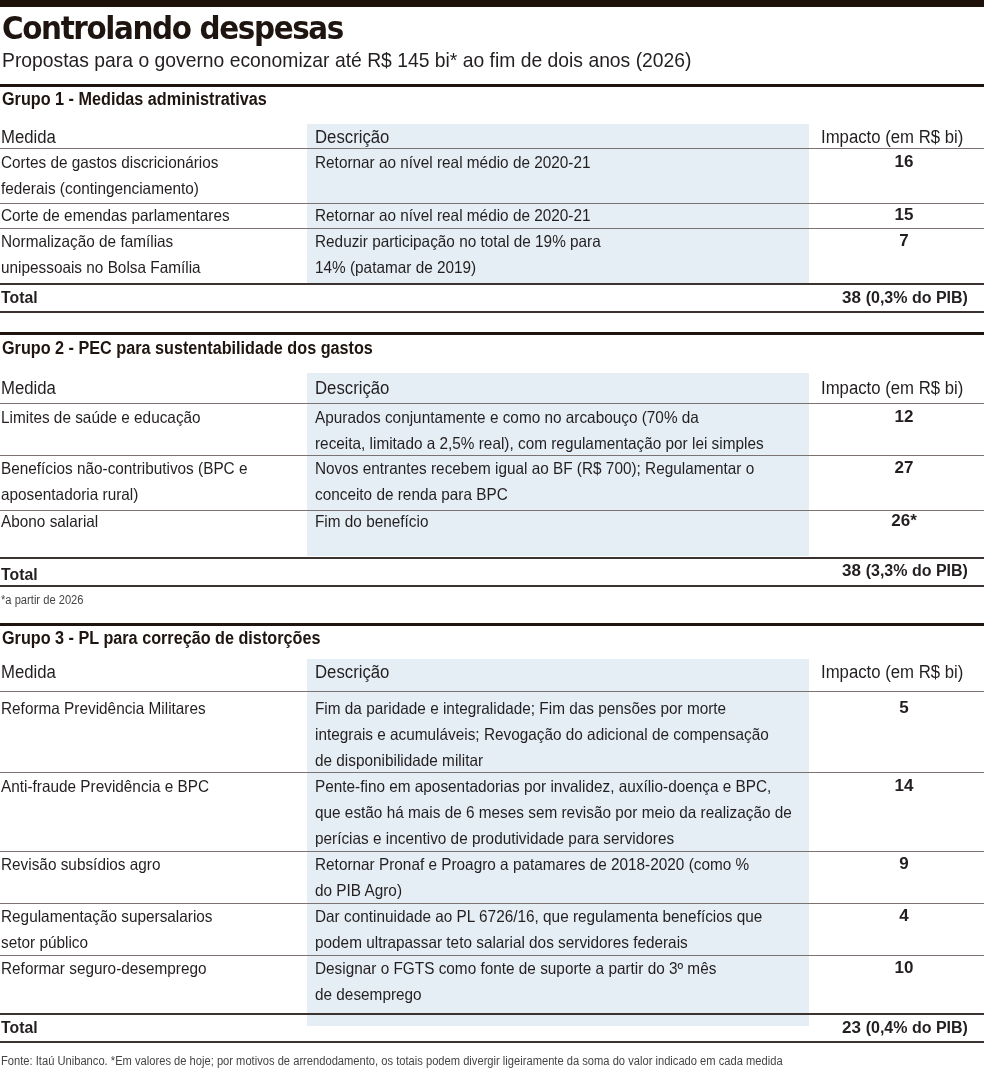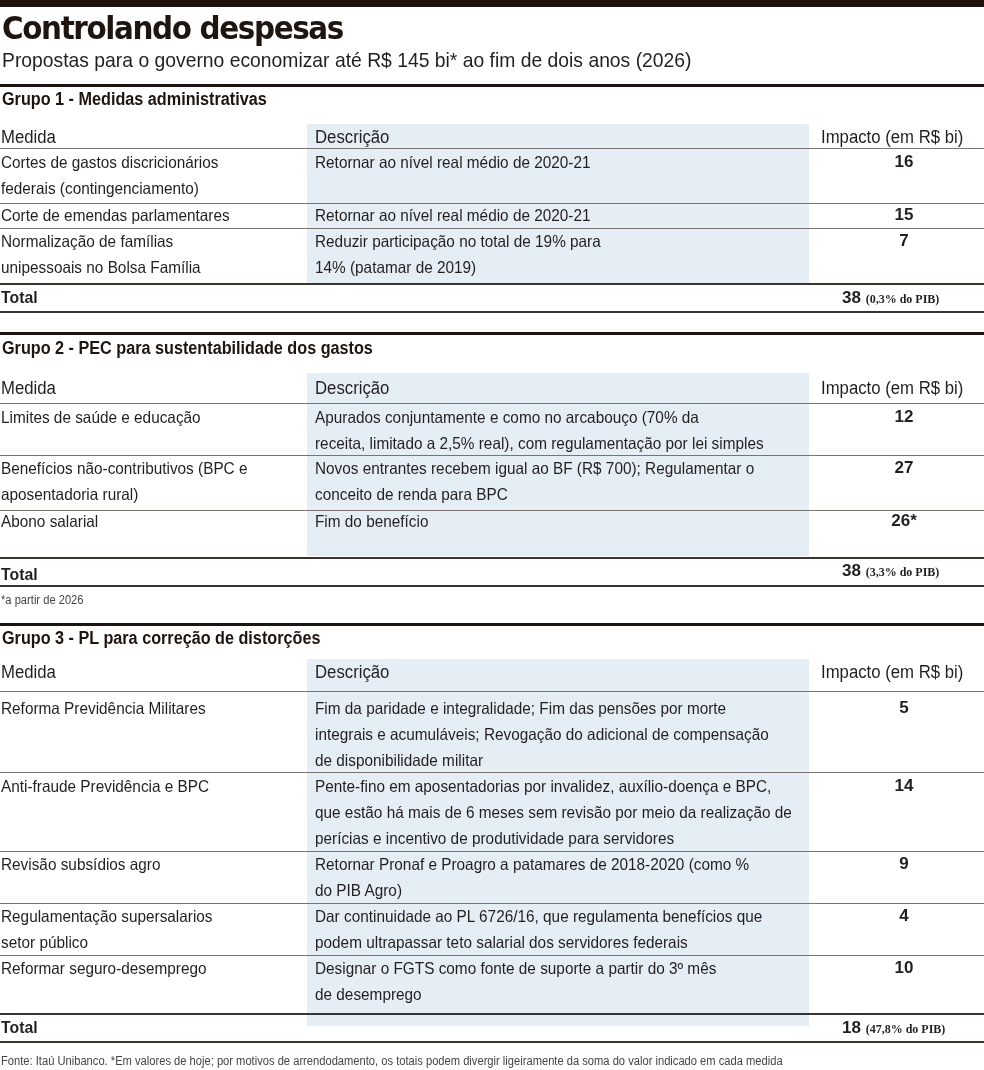--- a/index.html
+++ b/index.html
@@ -20,21 +20,21 @@
     .desc-bg { position: absolute; left: 307px; width: 502px; background: #e6eef5; }
 
     .cell { position: absolute; font-size: 16.5px; line-height: 26px; color: #231f20; white-space: nowrap; transform: scaleX(0.93); transform-origin: left; }
     .hdr { font-size: 18px; line-height: 24px; }
     .medida { left: 1px; }
     .desc { left: 315px; }
     .impact-hdr { left: 821px; }
     .impact { left: 810px; width: 188px; text-align: center; font-weight: bold; transform: none; font-size: 17px; }
     .total-label { left: 1px; font-weight: bold; font-size: 17px; }
     .total-val { left: 842px; font-weight: bold; font-size: 17px; transform: none; }
-    .total-val .pib { font-size: 12px; font-family: Liberation Serif, serif; }
+    .total-val .pib { font-size: 16px; }
     .note { position: absolute; left: 1px; font-size: 12px; color: #444; line-height: 16px; white-space: nowrap; transform: scaleX(0.93); transform-origin: left; }
   </style>
 </head>
 <body>
 
 <div class="top-bar"></div>
 <h1 class="title">Controlando despesas</h1>
 <div class="subtitle">Propostas para o governo economizar até R$ 145 bi* ao fim de dois anos (2026)</div>
 <div class="rule-thick" style="top:84px;"></div>
 
@@ -168,18 +168,18 @@
   <div>
     <div class="cell medida" style="top:955px;">Reformar seguro-desemprego</div>
     <div class="cell desc" style="top:955px;">Designar o FGTS como fonte de suporte a partir do 3º mês</div>
     <div class="cell desc" style="top:981px;">de desemprego</div>
     <div class="cell impact" style="top:955px;">10</div>
   </div>
   <div class="rule-med" style="top:1013px;"></div>
 
   <div>
     <div class="cell total-label" style="top:1015px;">Total</div>
-    <div class="cell total-val" style="top:1015px;"><span>18</span> <span class="pib">(47,8% do PIB)</span></div>
+    <div class="cell total-val" style="top:1015px;"><span>23</span> <span class="pib">(0,4% do PIB)</span></div>
   </div>
   <div class="rule-med" style="top:1041px;"></div>
 </div>
 
 <div class="note" style="top:1053px;">Fonte: Itaú Unibanco. *Em valores de hoje; por motivos de arrendodamento, os totais podem divergir ligeiramente da soma do valor indicado em cada medida</div>
 
 </body></html>

